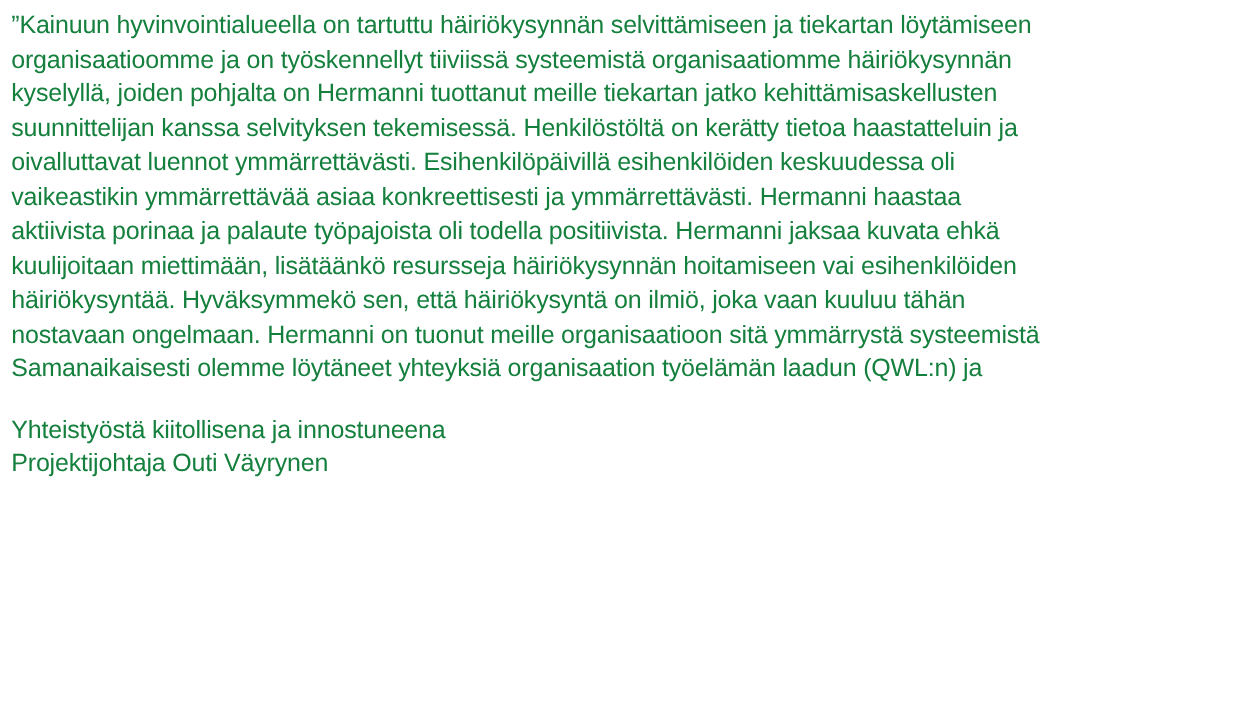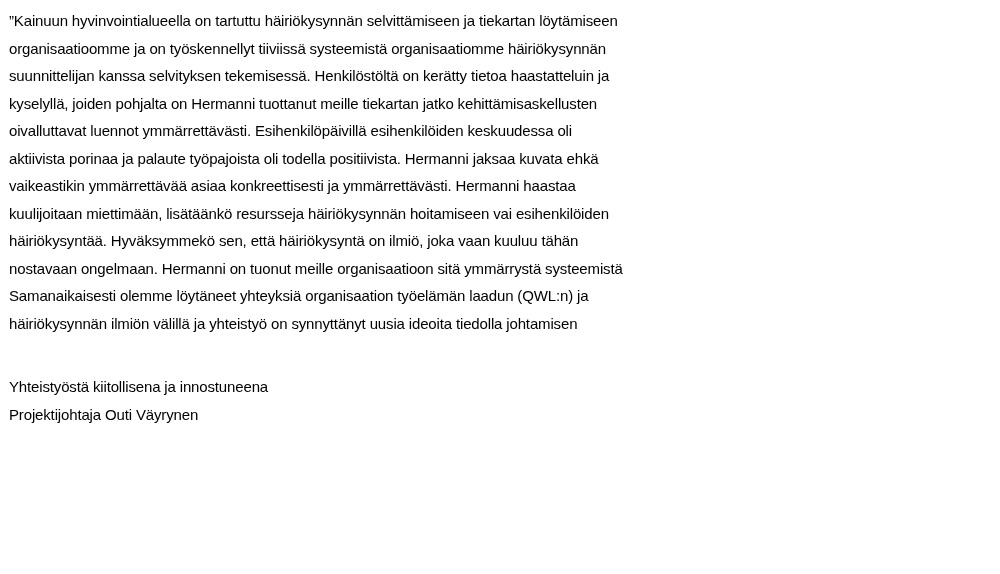--- a/index.html
+++ b/index.html
@@ -9,52 +9,51 @@
     height: 574px;
     background: #ffffff;
     overflow: hidden;
   }
   .page {
     box-sizing: border-box;
     width: 904px;
     height: 574px;
     padding: 7px 8px 0 9px;
     font-family: "Liberation Sans", sans-serif;
-    font-size: 15px;
+    font-size: 20px;
     line-height: 27.5px;
     letter-spacing: -0.15px;
-    color: #000000;
+    color: #15803d;
     background: #ffffff;
   }
   .quote-block, .signature-block {
     display: block;
   }
   .line {
     white-space: nowrap;
     height: 27.5px;
   }
   .signature-block {
-    margin-top: 36px;
+    margin-top: 21px;
   }
 </style>
 </head>
 <body>
 
 <div class="page">
   <div class="quote-block">
     <div class="line">”Kainuun hyvinvointialueella on tartuttu häiriökysynnän selvittämiseen ja tiekartan löytämiseen</div>
     <div class="line">organisaatioomme ja on työskennellyt tiiviissä systeemistä organisaatiomme häiriökysynnän</div>
+    <div class="line">kyselyllä, joiden pohjalta on Hermanni tuottanut meille tiekartan jatko kehittämisaskellusten</div>
     <div class="line">suunnittelijan kanssa selvityksen tekemisessä. Henkilöstöltä on kerätty tietoa haastatteluin ja</div>
-    <div class="line">kyselyllä, joiden pohjalta on Hermanni tuottanut meille tiekartan jatko kehittämisaskellusten</div>
     <div class="line">oivalluttavat luennot ymmärrettävästi. Esihenkilöpäivillä esihenkilöiden keskuudessa oli</div>
+    <div class="line">vaikeastikin ymmärrettävää asiaa konkreettisesti ja ymmärrettävästi. Hermanni haastaa</div>
     <div class="line">aktiivista porinaa ja palaute työpajoista oli todella positiivista. Hermanni jaksaa kuvata ehkä</div>
-    <div class="line">vaikeastikin ymmärrettävää asiaa konkreettisesti ja ymmärrettävästi. Hermanni haastaa</div>
     <div class="line">kuulijoitaan miettimään, lisätäänkö resursseja häiriökysynnän hoitamiseen vai esihenkilöiden</div>
     <div class="line">häiriökysyntää. Hyväksymmekö sen, että häiriökysyntä on ilmiö, joka vaan kuuluu tähän</div>
     <div class="line">nostavaan ongelmaan. Hermanni on tuonut meille organisaatioon sitä ymmärrystä systeemistä</div>
     <div class="line">Samanaikaisesti olemme löytäneet yhteyksiä organisaation työelämän laadun (QWL:n) ja</div>
-    <div class="line">häiriökysynnän ilmiön välillä ja yhteistyö on synnyttänyt uusia ideoita tiedolla johtamisen</div>
   </div>
   <div class="signature-block">
     <div class="line">Yhteistyöstä kiitollisena ja innostuneena</div>
     <div class="line">Projektijohtaja Outi Väyrynen</div>
   </div>
 </div>
 
 </body></html>

